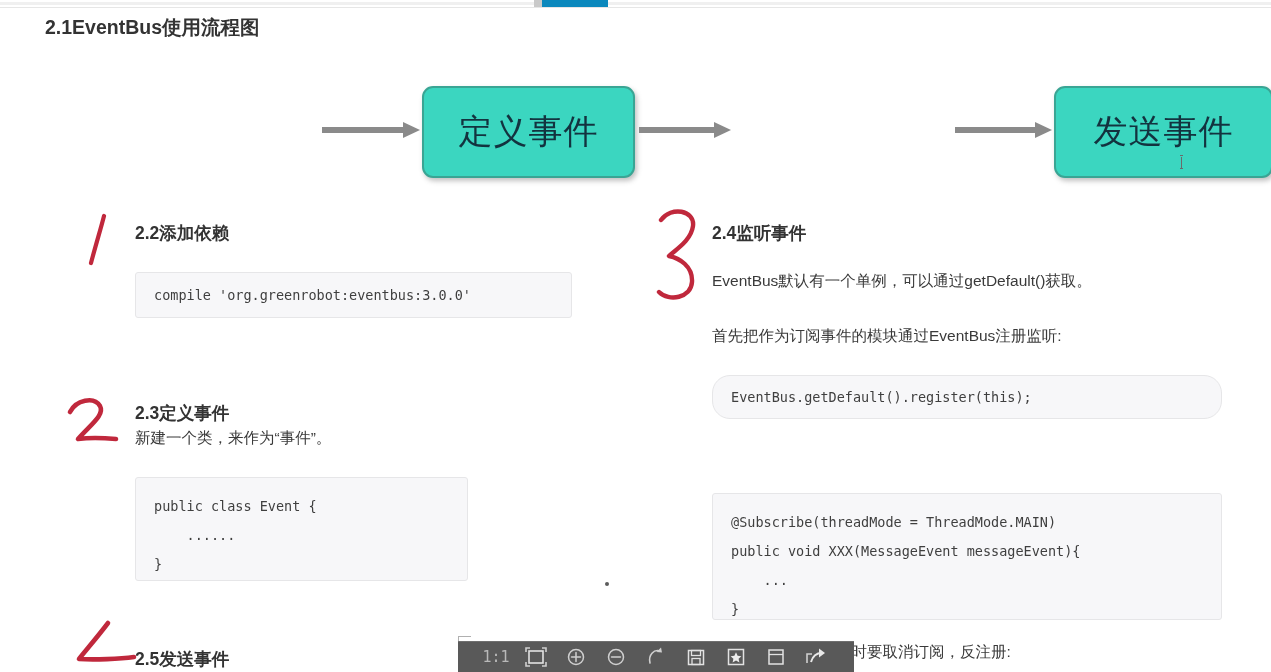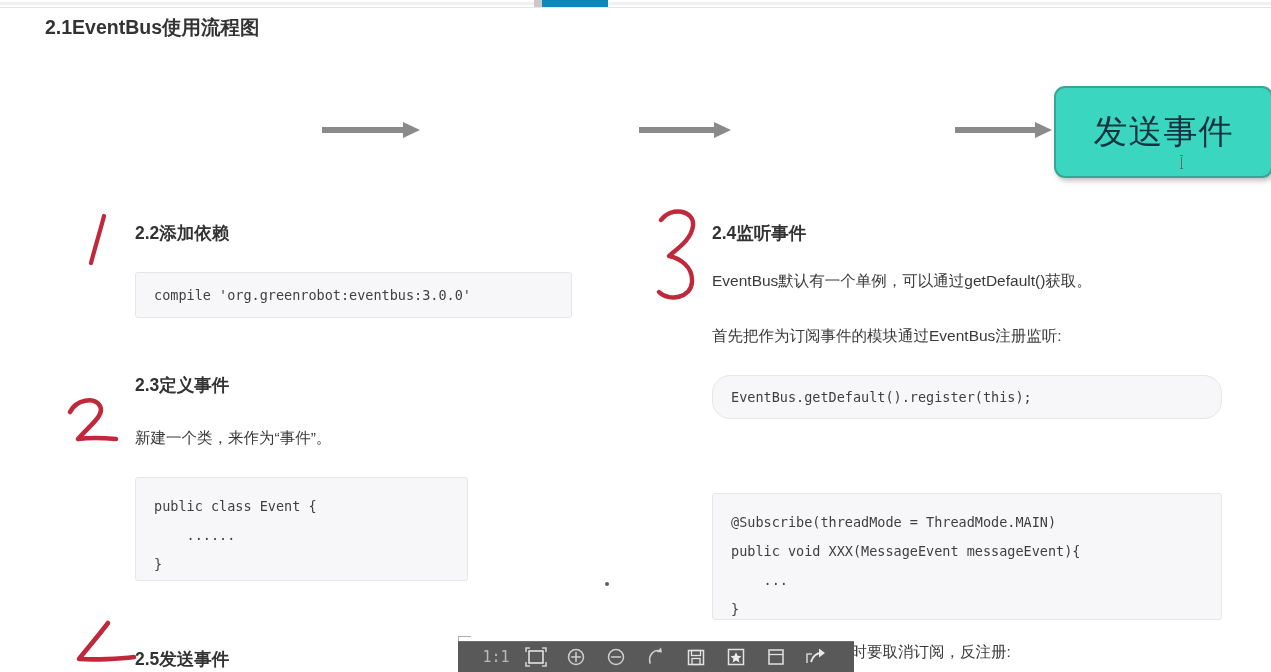--- a/index.html
+++ b/index.html
@@ -217,20 +217,23 @@
 
 <div id="page-title">2.1EventBus使用流程图</div>
 
 <div id="flowchart">
 
   <div class="flow-arrow" style="left:322px; width:98px;">
     <div class="shaft" style="width:81px;"></div>
     <div class="head" style="left:81px;"></div>
   </div>
 
+  <div class="flow-box" style="left:422px; width:209px;">
+    <span class="flow-box-label">定义事件</span>
+  </div>
   <div class="flow-arrow" style="left:639px; width:92px;">
     <div class="shaft" style="width:75px;"></div>
     <div class="head" style="left:75px;"></div>
   </div>
 
   <div class="flow-arrow" style="left:955px; width:97px;">
     <div class="shaft" style="width:80px;"></div>
     <div class="head" style="left:80px;"></div>
   </div>
 
@@ -238,21 +241,21 @@
     <span class="flow-box-label">发送事件</span>
   </div>
 </div>
 
 <div class="col" id="col-left">
 
   <div class="h3" style="left:135px; top:221px;">2.2添加依赖</div>
 
   <div class="codeblock" style="left:135px; top:272px; width:437px; height:46px; line-height:18px; padding-top:13px;">compile 'org.greenrobot:eventbus:3.0.0'</div>
 
-  <div class="h3" style="left:135px; top:373px;">2.3定义事件</div>
+  <div class="h3" style="left:135px; top:401px;">2.3定义事件</div>
 
   <div class="para" style="left:135px; top:428px;">新建一个类，来作为“事件”。</div>
 
   <div class="codeblock" style="left:135px; top:477px; width:333px; height:104px;">public class Event {
     ......
 }</div>
 
   <div class="h3" style="left:135px; top:647px;">2.5发送事件</div>
 </div>
 

